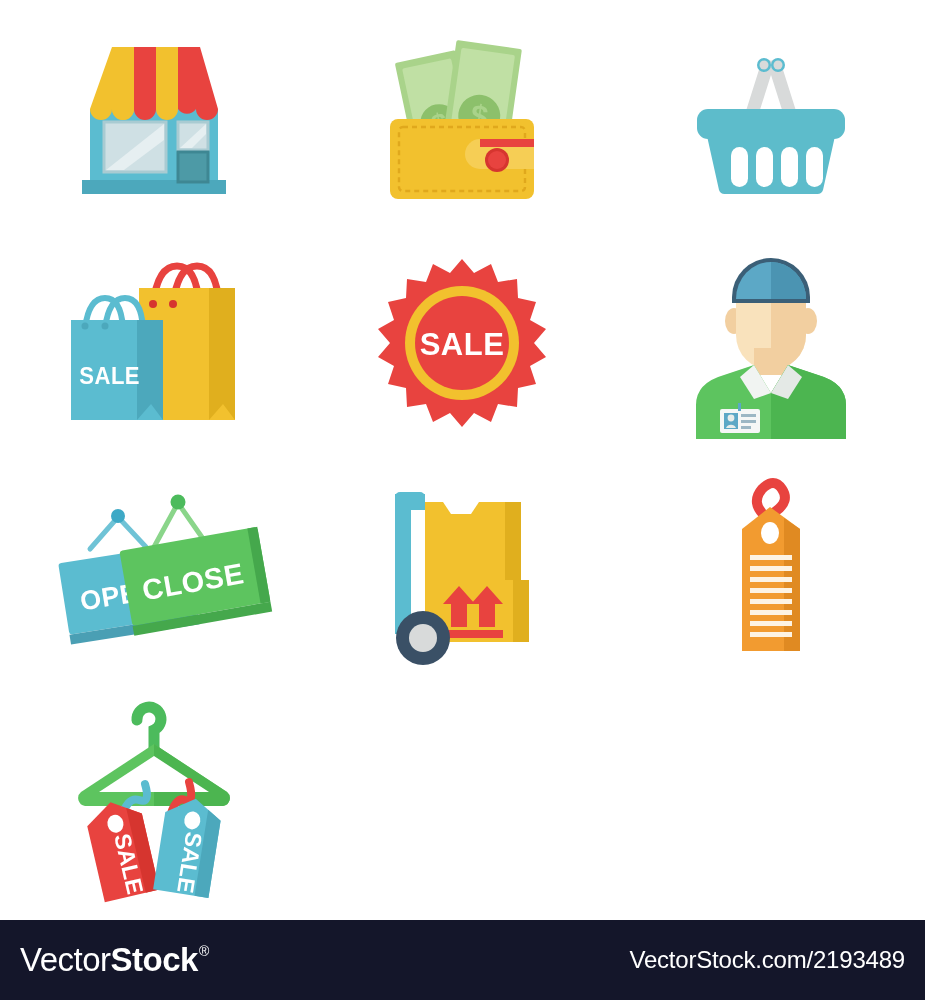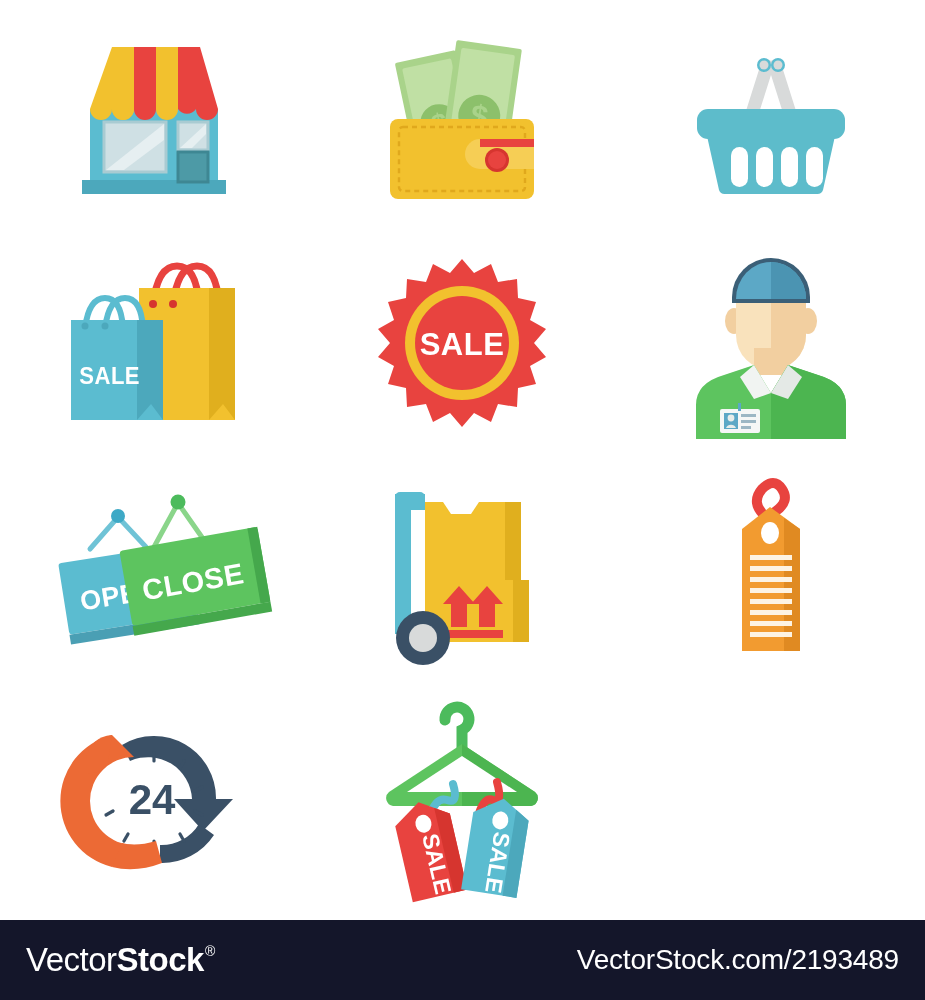--- a/index.html
+++ b/index.html
@@ -32,36 +32,36 @@
 
   
   .footer {
     position: absolute;
     left: 0; bottom: 0;
     width: 925px; height: 80px;
     background: #14162a;
     display: flex;
     align-items: center;
     justify-content: space-between;
-    padding: 0 26px;
+    padding: 0 20px;
   }
   .brand {
     color: #ffffff;
     font-size: 33px;
     letter-spacing: -0.5px;
     white-space: nowrap;
     display: flex;
     align-items: flex-start;
   }
   .brand .light { font-weight: 300; }
   .brand .bold  { font-weight: 700; }
   .brand .reg   { font-size: 14px; position: relative; top: 2px; margin-left: 1px; }
   .footer-url {
     color: #ffffff;
-    font-size: 28px;
+    font-size: 24px;
     font-weight: 400;
     letter-spacing: -0.2px;
     white-space: nowrap;
   }
   .sale-text {
     font-family: "Liberation Sans", sans-serif;
     font-weight: 700;
     fill: #ffffff;
   }
 </style>
@@ -280,44 +280,20 @@
           <rect x="54" y="110" width="42" height="5"></rect>
           <rect x="54" y="121" width="42" height="5"></rect>
           <rect x="54" y="132" width="42" height="5"></rect>
           <rect x="54" y="143" width="42" height="5"></rect>
           <rect x="54" y="154" width="42" height="5"></rect>
           <rect x="54" y="165" width="42" height="5"></rect>
         </g>
       </svg>
     </div>
 
-    <div class="cell">
-      <svg width="180" height="180" viewBox="0 0 180 180">
-
-        <path d="M58 34 A62 62 0 0 1 152 88 L169 88 L139 120 L110 88 L128 88 A44 44 0 0 0 66 50 Z" fill="#3A5066"></path>
-        <path d="M150 124 A62 62 0 0 1 96 152 L96 134 A44 44 0 0 0 135 113 Z" fill="#3A5066"></path>
-
-        <g stroke="#3A5066" stroke-width="3.2" stroke-linecap="round">
-          <line x1="90" y1="42" x2="90" y2="50"></line>
-          <line x1="120" y1="50" x2="116" y2="57"></line>
-          <line x1="138" y1="76" x2="131" y2="80"></line>
-          <line x1="138" y1="104" x2="131" y2="100"></line>
-          <line x1="120" y1="130" x2="116" y2="123"></line>
-          <line x1="90" y1="138" x2="90" y2="130"></line>
-          <line x1="60" y1="130" x2="64" y2="123"></line>
-          <line x1="42" y1="104" x2="49" y2="100"></line>
-        </g>
-
-        <path d="M48 24 A68 68 0 0 0 48 156 L70 134 A40 40 0 0 1 70 46 Z" fill="#EC6A35"></path>
-        <path d="M48 24 Q26 26 22 48 L22 62 Q36 64 44 52 Z" fill="#EC6A35"></path>
-        <path d="M48 156 Q72 162 98 152 L92 130 Q72 136 58 132 Z" fill="#EC6A35"></path>
-
-        <text x="88" y="103" text-anchor="middle" font-family="Liberation Sans, sans-serif" font-size="42" font-weight="700" fill="#3A5066">24</text>
-      </svg>
-    </div>
 
     <div class="cell">
       <svg width="190" height="210" viewBox="0 0 190 210">
 
         <path d="M95 52 L95 34 A12 12 0 1 0 78 24" stroke="#4CBB5C" stroke-width="11" fill="none" stroke-linecap="round"></path>
 
         <path d="M95 48 L168 96 A8 8 0 0 1 164 110 L26 110 A8 8 0 0 1 22 96 Z" fill="#5DC45F"></path>
         <path d="M95 60 L150 96 L40 96 Z" fill="#FFFFFF"></path>
         <path d="M95 48 L168 96 A8 8 0 0 1 164 110 L95 110 Z" fill="#4CB550"></path>
         <path d="M95 60 L150 96 L95 96 Z" fill="#FFFFFF"></path>

